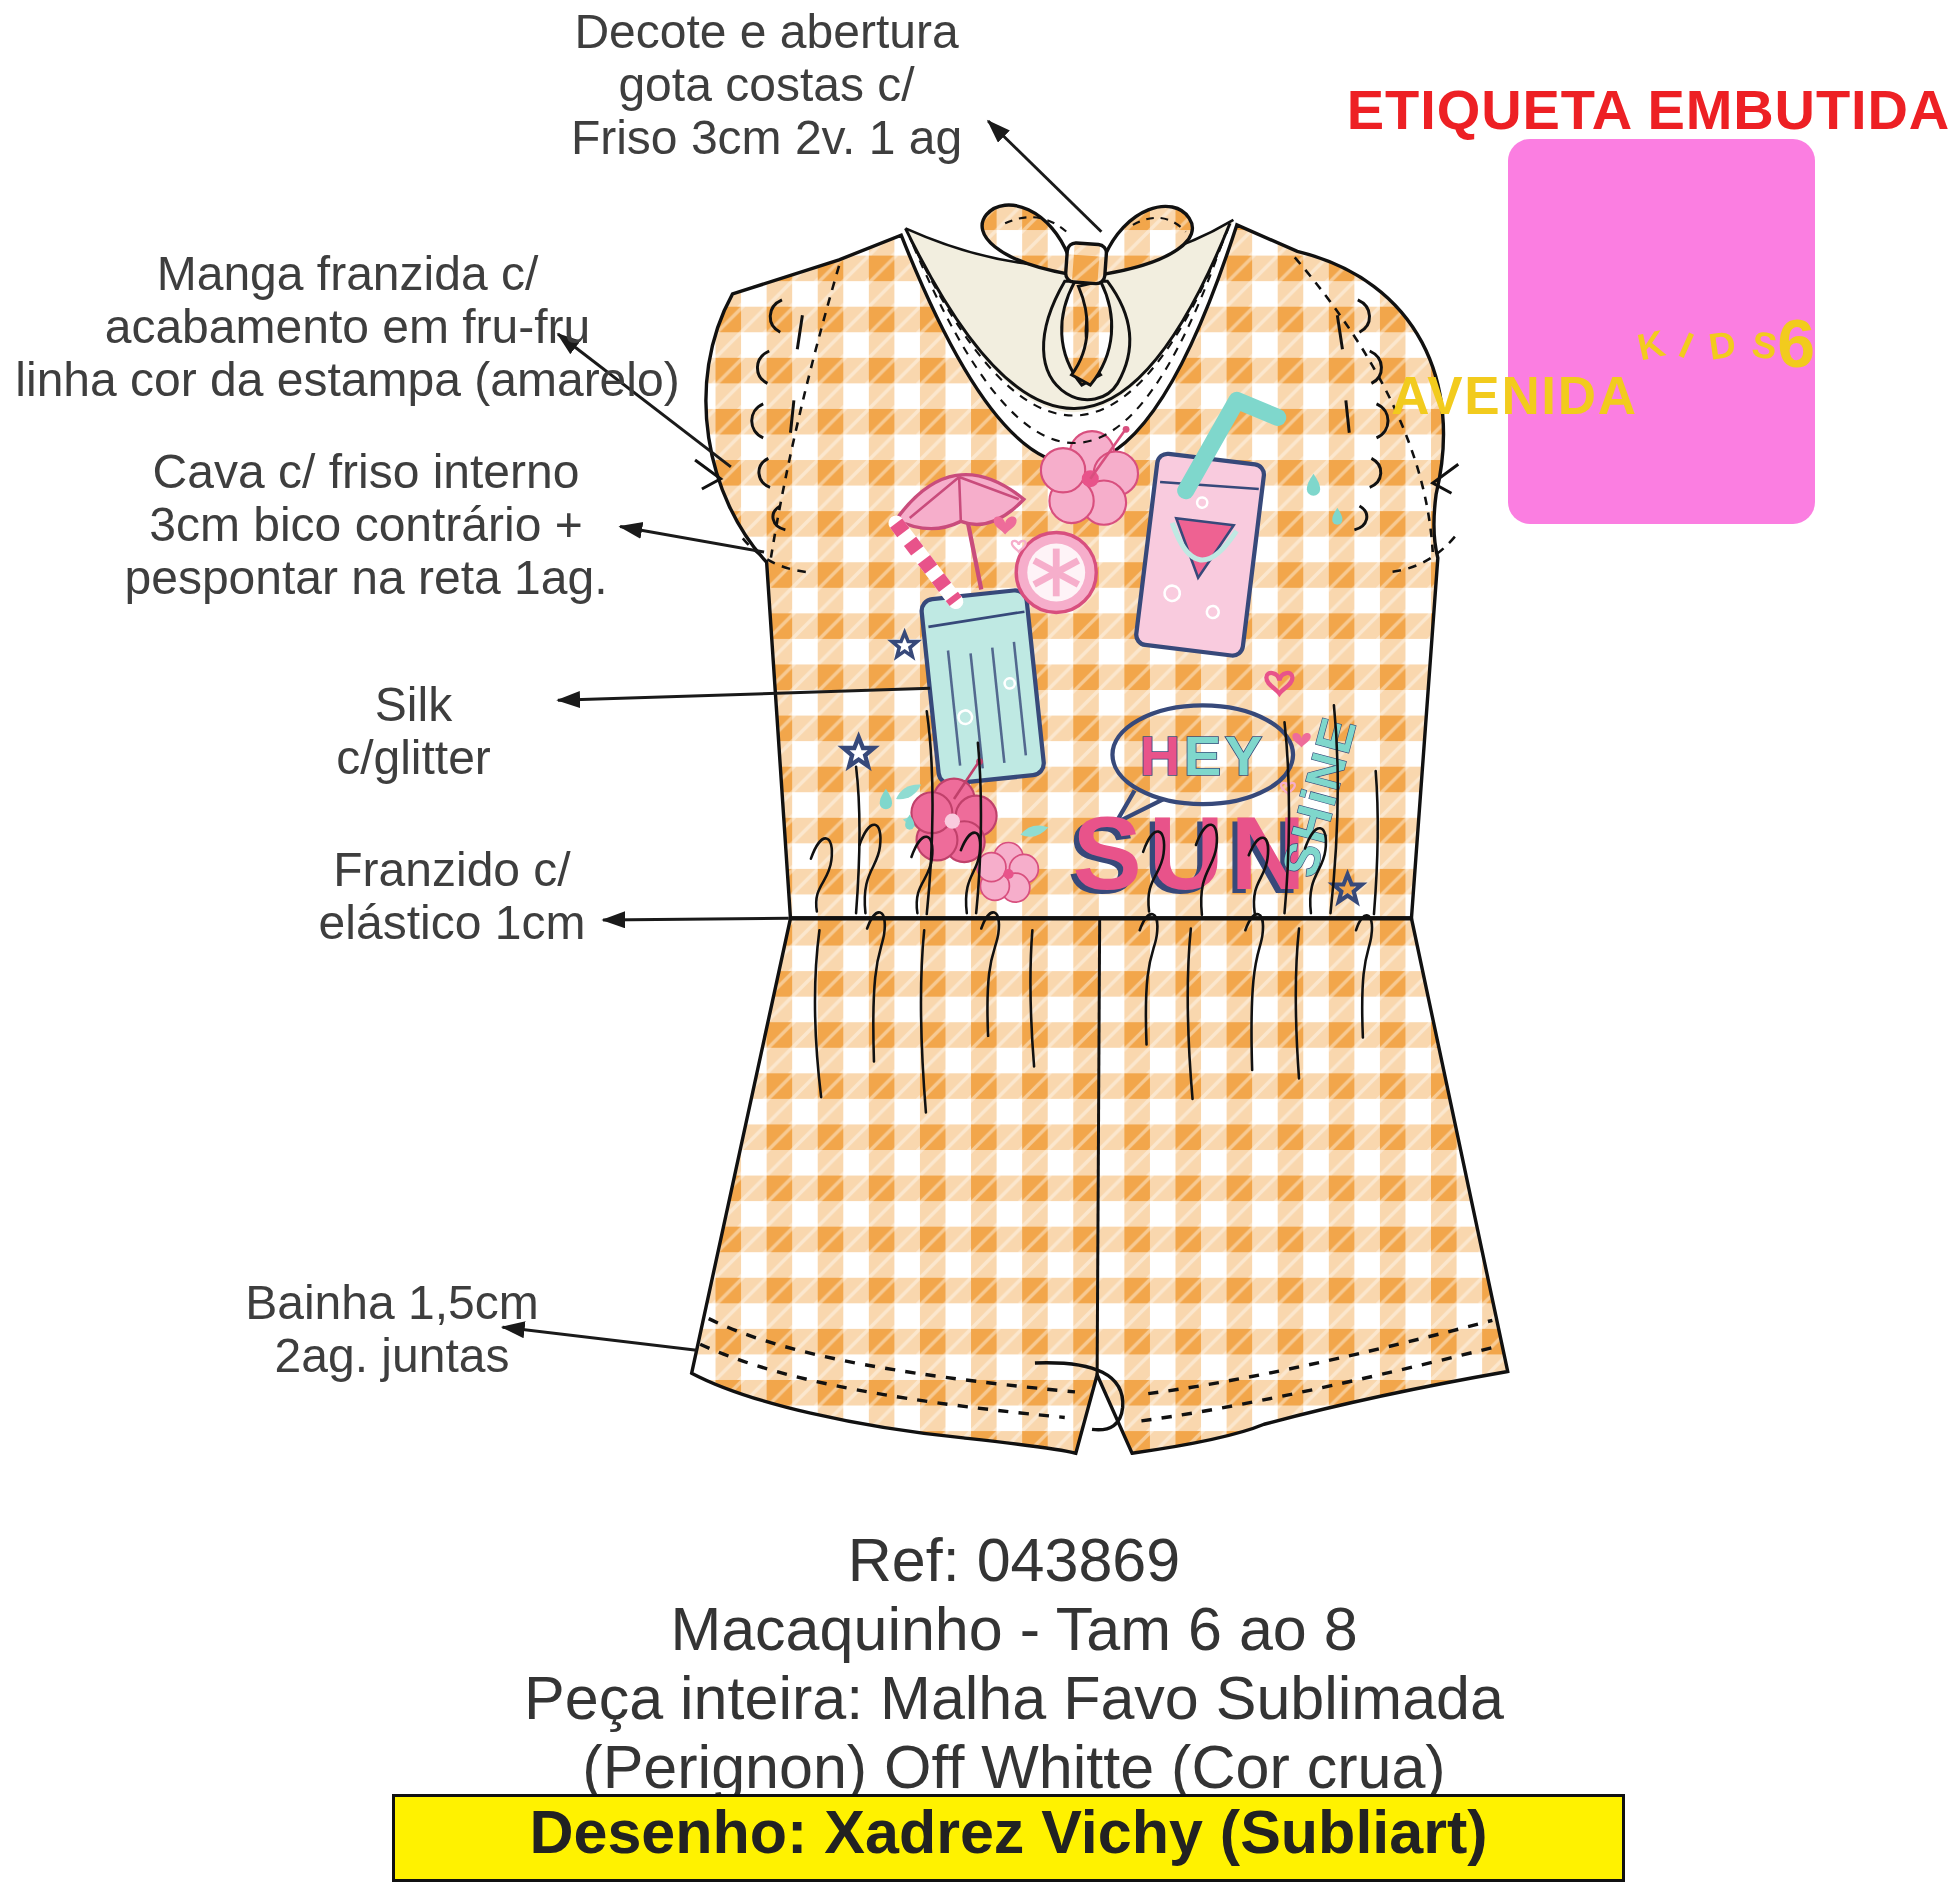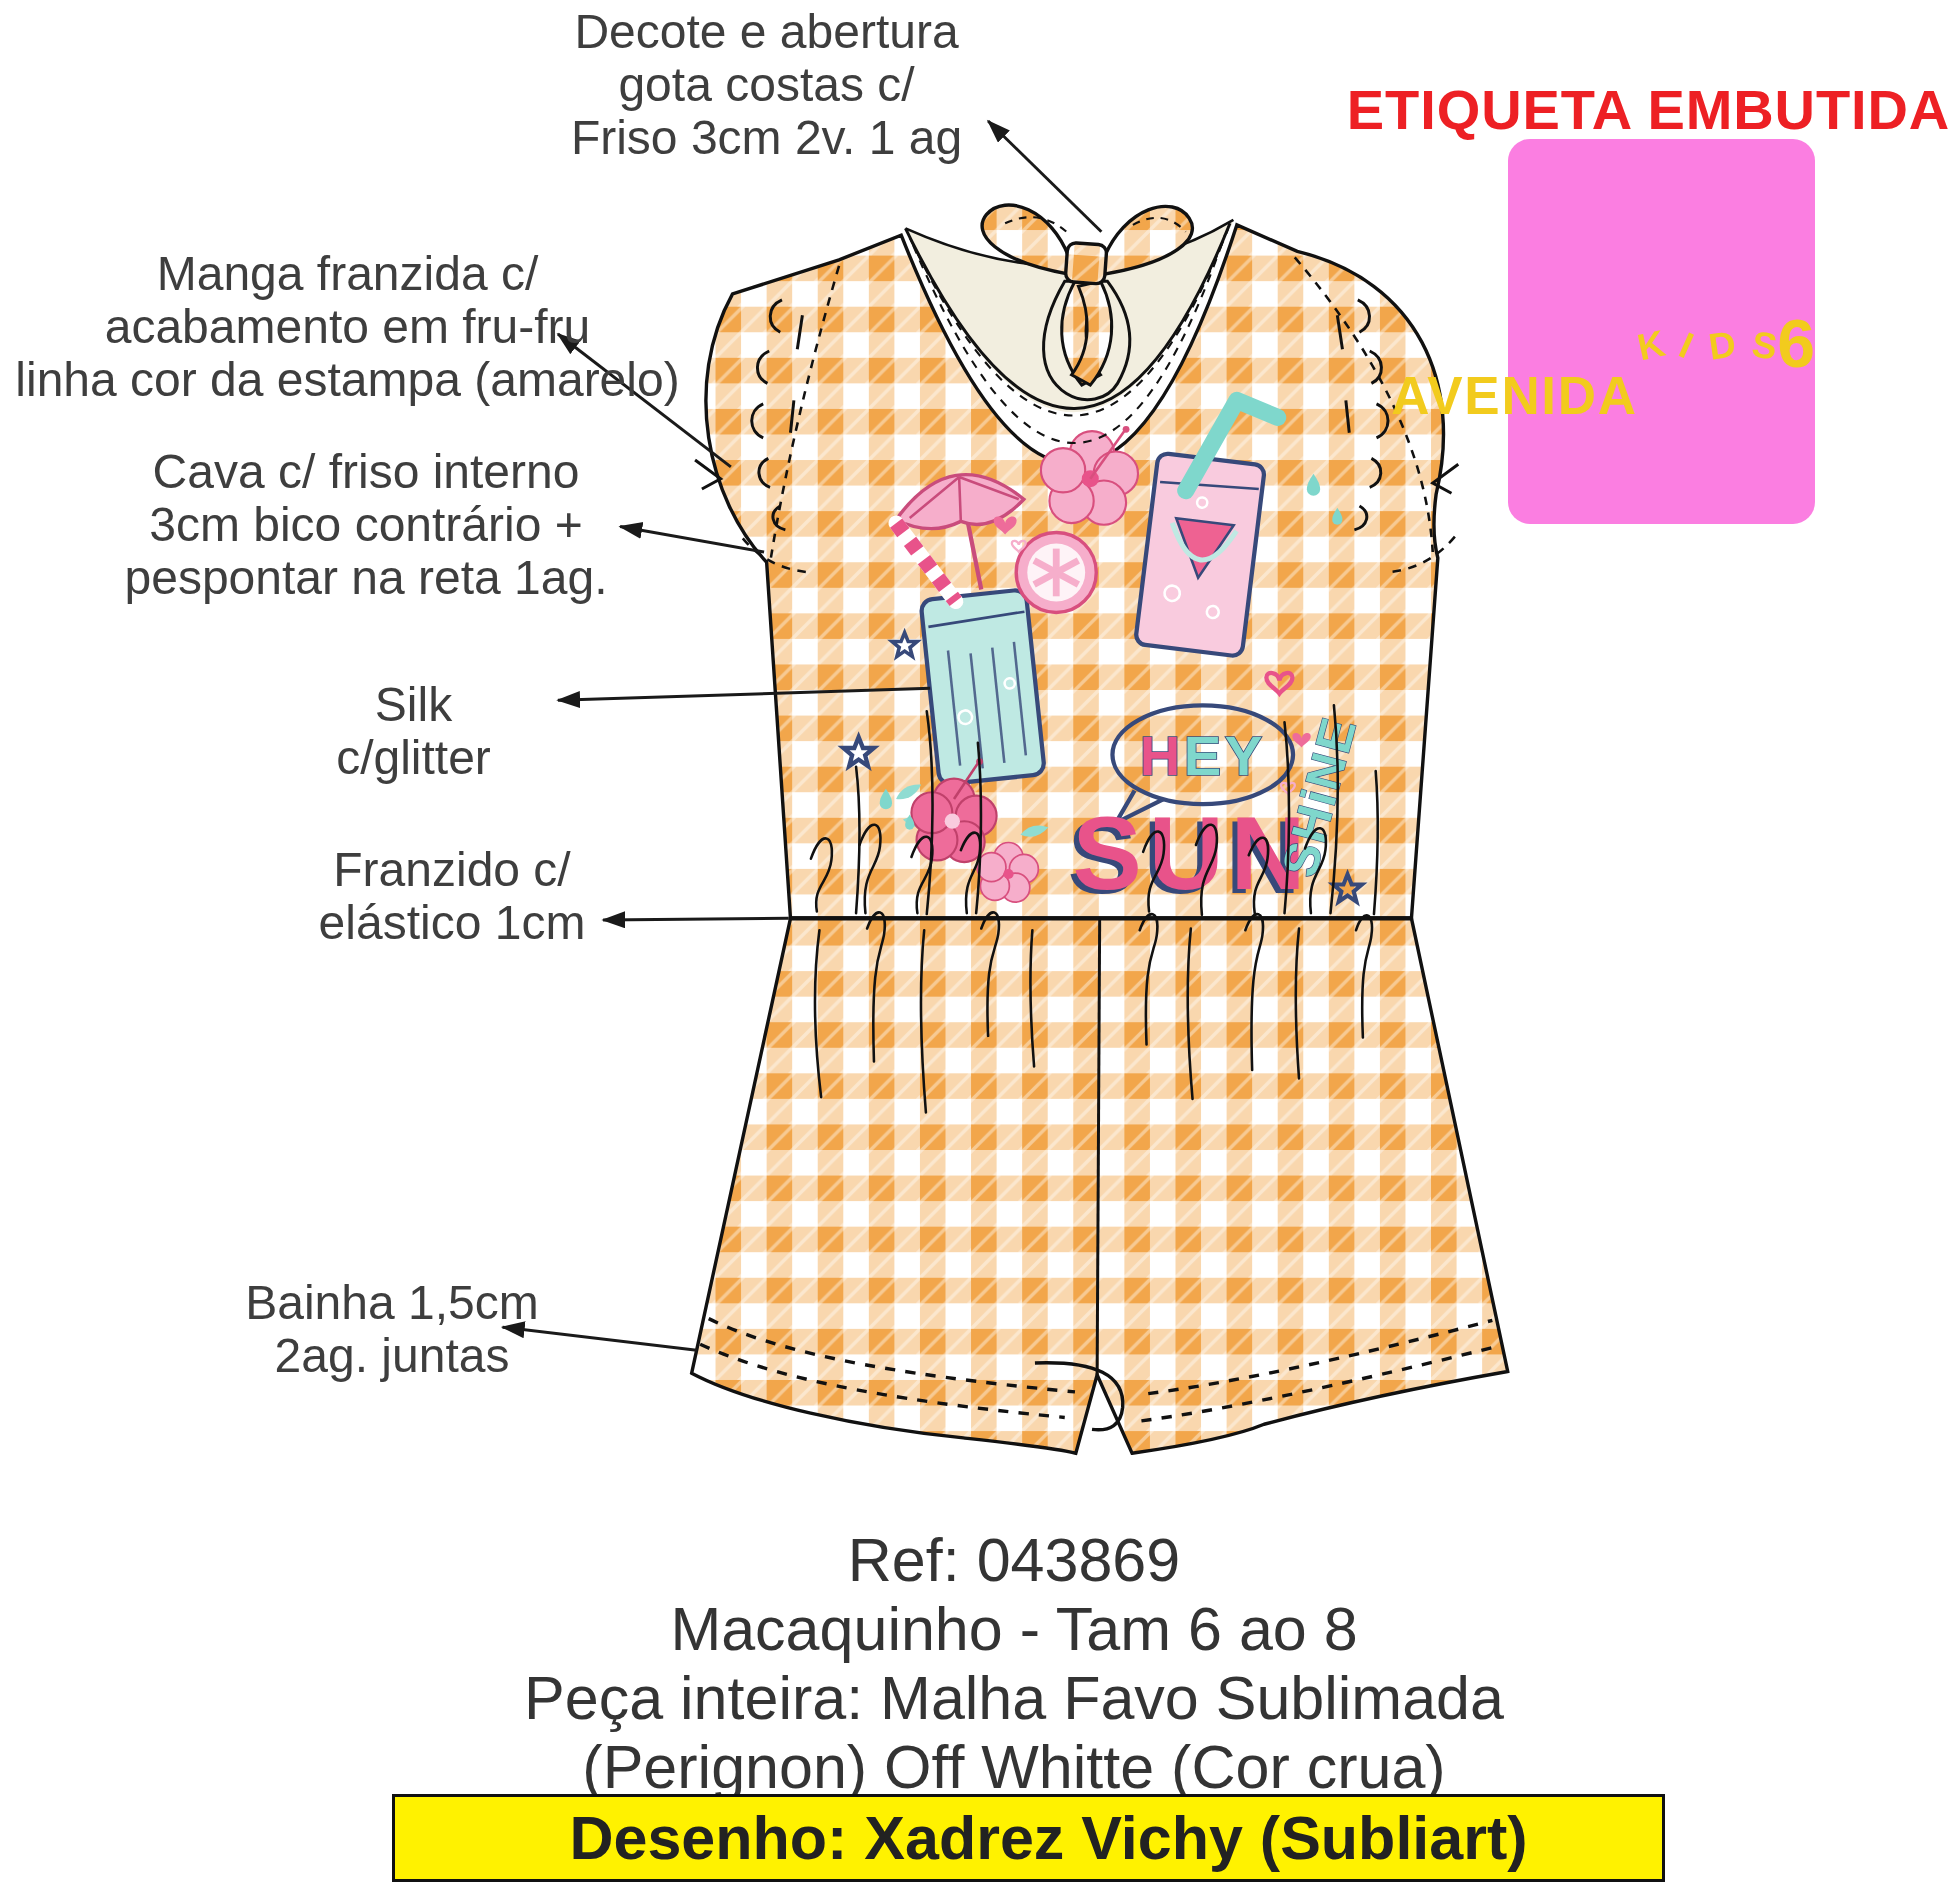--- a/index.html
+++ b/index.html
@@ -18,22 +18,22 @@
   .brand-label{position:absolute;left:1508px;top:139px;width:307px;height:385px;background:#FB7EE1;
                display:flex;flex-direction:row;align-items:center;justify-content:flex-end;border-radius:22px;}
   .brand-name{margin-top:128px;color:#F2CB1D;font-size:53px;font-weight:700;letter-spacing:1.7px;}
   .kids-row{margin-top:29px;display:flex;gap:17px;color:#F2CB1D;font-size:37px;font-weight:700;}
   .kids-row span{display:inline-block;}
   .k0{transform:rotate(-12deg);} .k1{transform:rotate(24deg);} .k2{transform:rotate(-8deg);} .k3{transform:rotate(8deg);}
   .label-size{margin-top:22px;color:#F2CB1D;font-size:68px;font-weight:700;}
   .footer{position:absolute;left:162px;top:1526px;width:1704px;text-align:center;color:#343434;
           font-size:61px;font-weight:400;line-height:69px;white-space:nowrap;}
   .highlight-bar{position:absolute;left:392px;top:1794px;width:1227px;height:82px;background:#FFF200;
-          border:3.4px solid #111;display:flex;align-items:center;justify-content:center;
-          color:#222;font-size:61px;font-weight:700;white-space:nowrap;padding-left:40px;}
+          border:3.4px solid #111;display:flex;align-items:flex-start;justify-content:center;
+          color:#222;font-size:61px;font-weight:700;white-space:nowrap;}
 </style>
 </head>
 <body>
 
 <div class="canvas">
 
   <svg class="art" viewBox="0 0 2301 2214" aria-hidden="true">
     <defs>
       <pattern id="gg" width="60" height="60" patternUnits="userSpaceOnUse">
         <rect width="60" height="60" fill="#ffffff"></rect>

